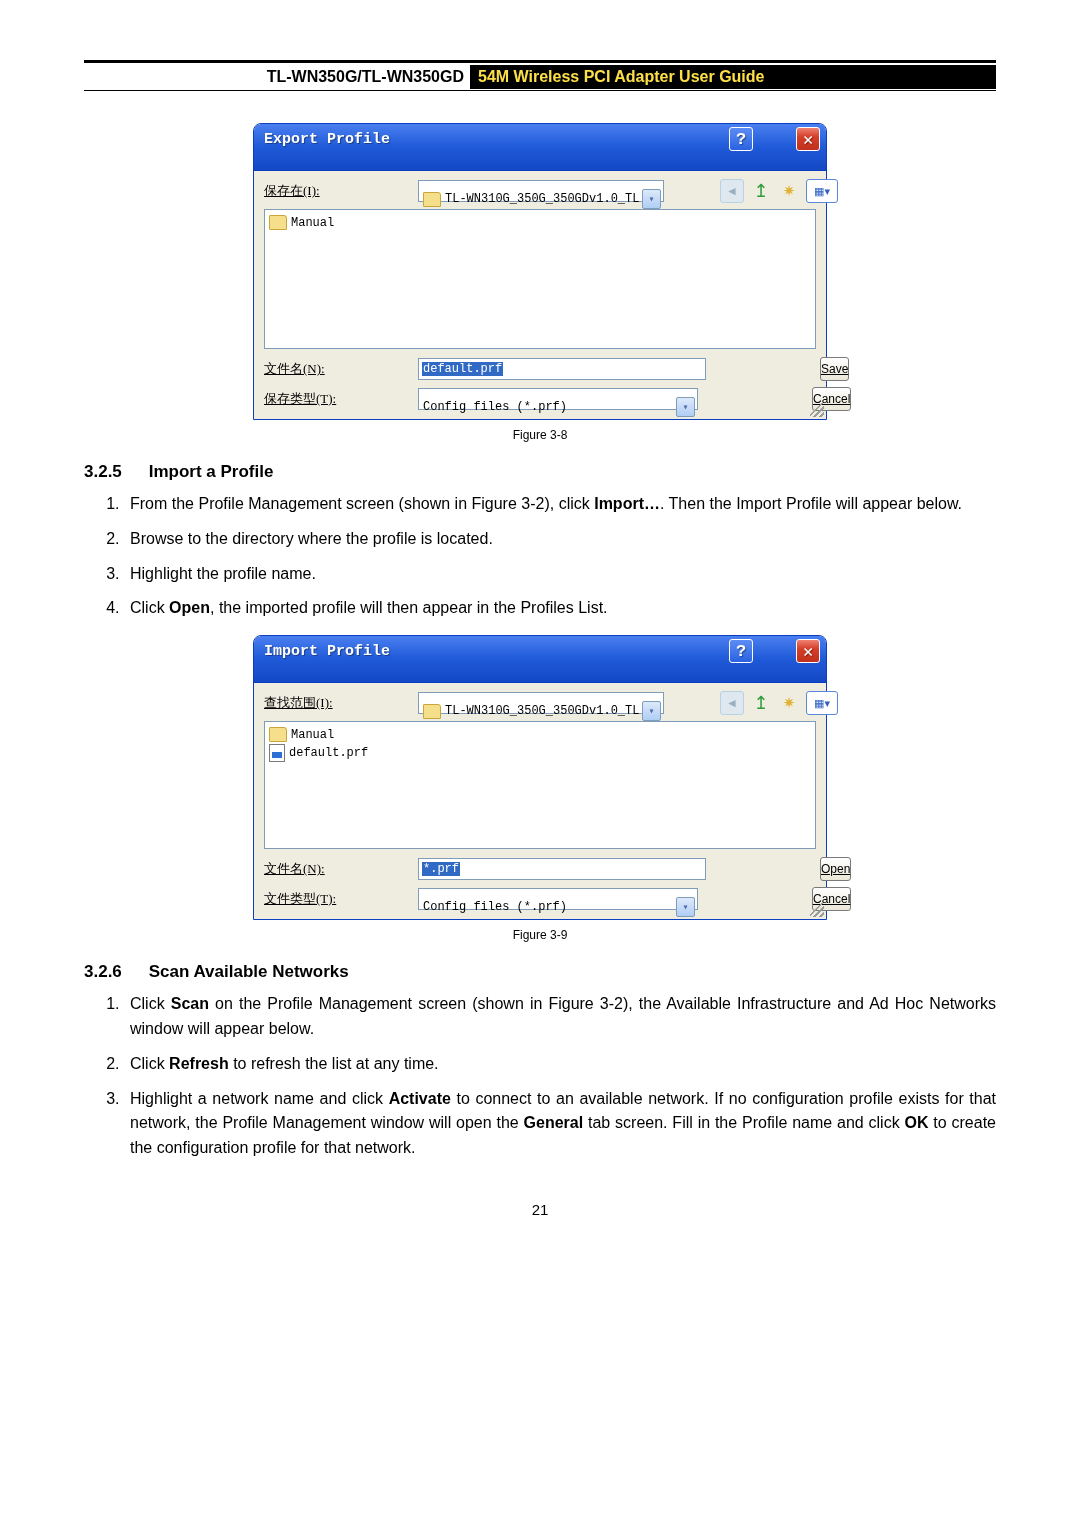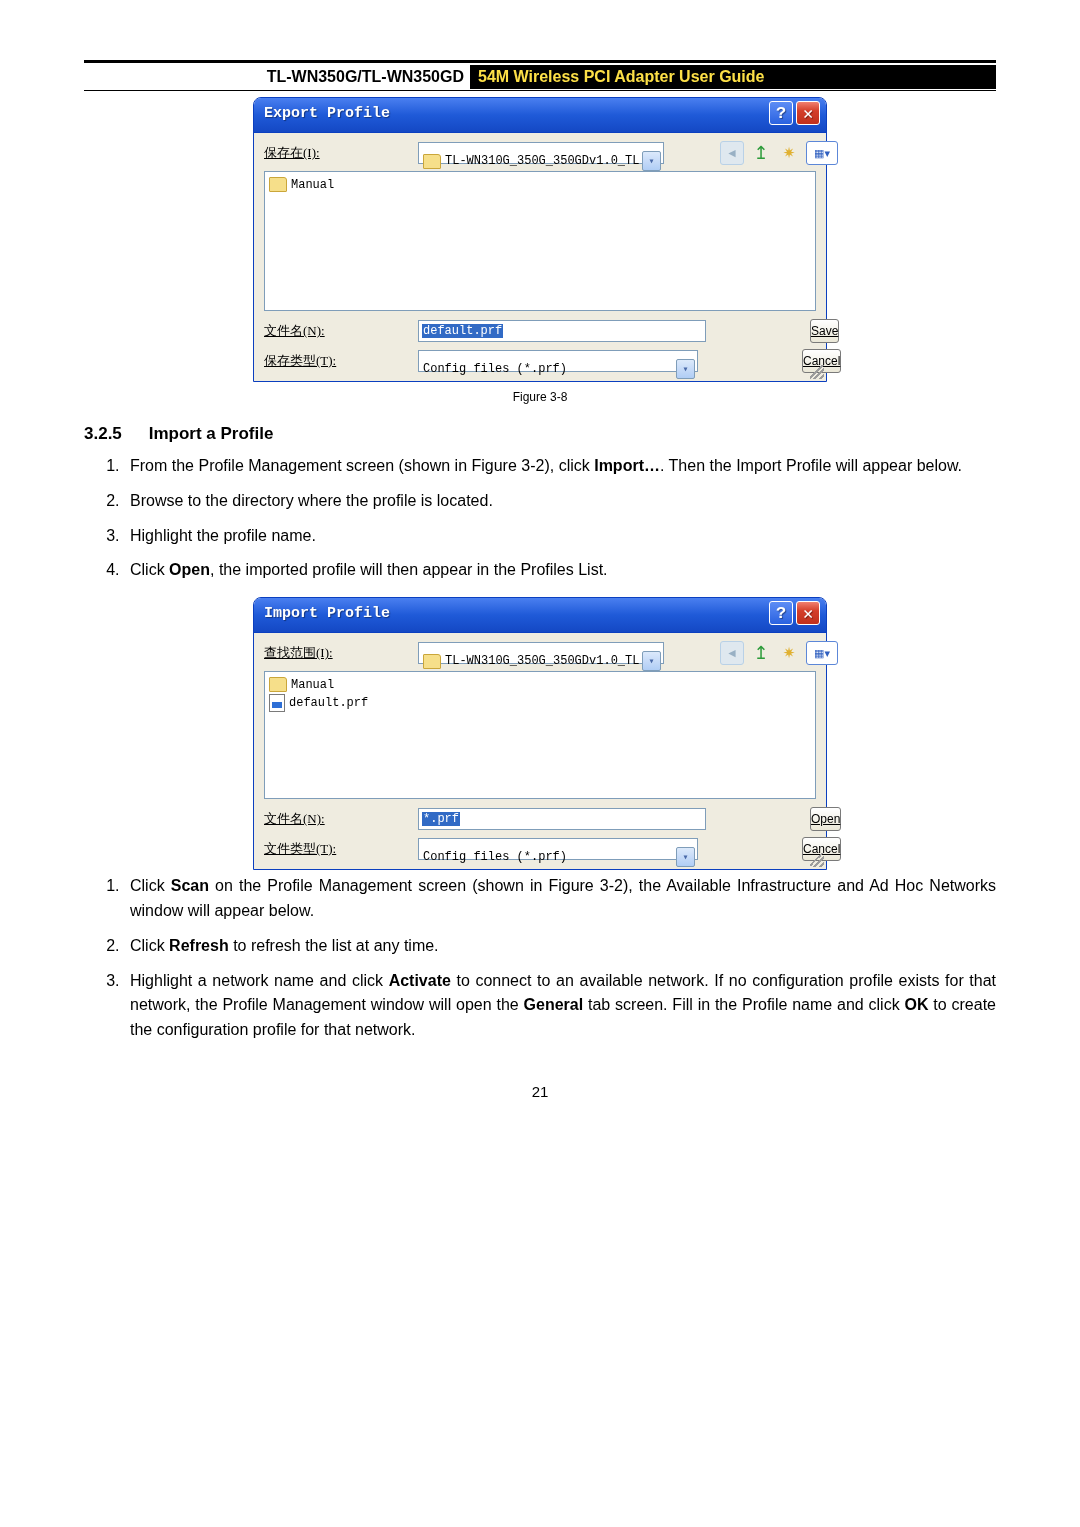--- a/index.html
+++ b/index.html
@@ -16,21 +16,21 @@
     box-sizing: content-box;
   }
   .header-bar {
     border-top: 3px solid #000;
     border-bottom: 1.5px solid #000;
     padding: 2px 0 1px 0;
     display: flex;
     align-items: stretch;
     font-weight: bold;
     font-size: 16px;
-    margin-bottom: 6px;
+    margin-bottom: 32px;
   }
   .header-bar .left {
     flex: 0 0 auto;
     padding: 3px 6px 3px 0;
     white-space: nowrap;
     text-align: right;
     width: 380px;
   }
   .header-bar .right {
     flex: 1;
@@ -55,26 +55,27 @@
     font-family: "Tahoma", "SimSun", sans-serif;
     font-size: 12px;
   }
   .xp-titlebar {
     height: 30px;
     background: linear-gradient(#4a7ff0, #1f5ad8 50%, #1448c4);
     border-bottom: 1px solid #0b3fbf;
     border-radius: 7px 7px 0 0;
     display: flex;
     align-items: center;
-    padding: 0 6px 4px 10px;
+    padding: 0 6px 16px 10px;
     color: #fff;
     font-family: "Courier New", monospace;
     font-weight: bold;
     font-size: 15px;
     text-shadow: 1px 1px 1px rgba(0,0,0,.4);
+    gap: 40px;
   }
   .xp-titlebar .title-text { flex: 1; }
   .xp-title-btn {
     width: 22px; height: 22px;
     margin-left: 3px;
     border-radius: 3px;
     display: flex; align-items: center; justify-content: center;
     font-weight: bold;
   }
   .xp-help-btn { background: linear-gradient(#5d8df5,#2a62e0); border:1px solid #fff; color:#fff; font-size:17px; }
@@ -148,21 +149,21 @@
     font-family: "Courier New", monospace; font-size:12px;
     padding:0 3px; display:flex; align-items:center;
   }
   .sel-text { background:#316ac5; color:#fff; padding:0 1px; }
   .xp-btn {
     width:84px; height:22px;
     background: linear-gradient(#fff,#eae7d7);
     border:1px solid #7a7a7a; border-radius:3px;
     font-family: "Tahoma","SimSun",sans-serif; font-size:12px;
     display:flex;align-items:center;justify-content:center;
-    margin-left:12px;
+    margin-left:22px;
     text-decoration: underline;
   }
   .resize-grip {
     position:absolute; right:2px; bottom:2px; width:14px;height:14px;
     background:
       linear-gradient(135deg, transparent 0 40%, #9c9c9c 40% 50%, transparent 50% 60%, #9c9c9c 60% 70%, transparent 70% 80%, #9c9c9c 80% 90%, transparent 90%);
   }
 
   .caption { text-align:center; font-size:12px; margin:8px 0 20px 0; }
 
@@ -304,21 +305,26 @@
             <span class="dd-text">Config files (*.prf)</span>
             <span class="dd-arrow">▾</span>
           </div>
           <div style="flex:1"></div>
           <div class="xp-btn">Cancel</div>
         </div>
         <div class="resize-grip"></div>
       </div>
     </div>
   </div>
-
+  <div class="caption">Figure 3-9</div>
+
+  <div class="sec-head">
+    <span class="sec-num">3.2.6</span>
+    <span>Scan Available Networks</span>
+  </div>
   <ol class="body-list body-list-2">
     <li>
       <span>Click </span><span class="b">Scan</span><span> on the Profile Management screen (shown in Figure 3-2), the Available Infrastructure and Ad Hoc Networks window will appear below.</span>
     </li>
     <li>
       <span>Click </span><span class="b">Refresh</span><span> to refresh the list at any time.</span>
     </li>
     <li>
       <span>Highlight a network name and click </span><span class="b">Activate</span><span> to connect to an available network. If no configuration profile exists for that network, the Profile Management window will open the </span><span class="b">General</span><span> tab screen. Fill in the Profile name and click </span><span class="b">OK</span><span> to create the configuration profile for that network.</span>
     </li>

